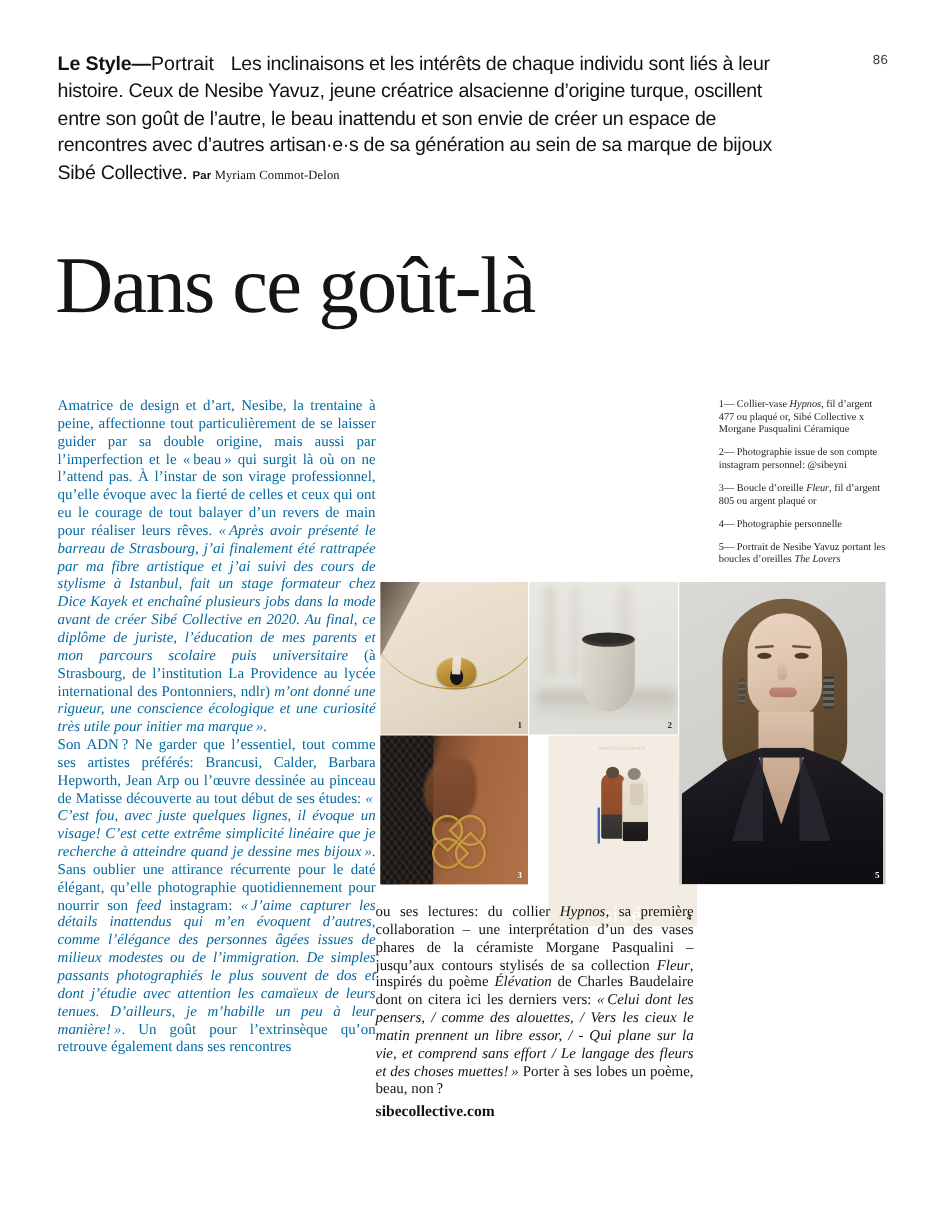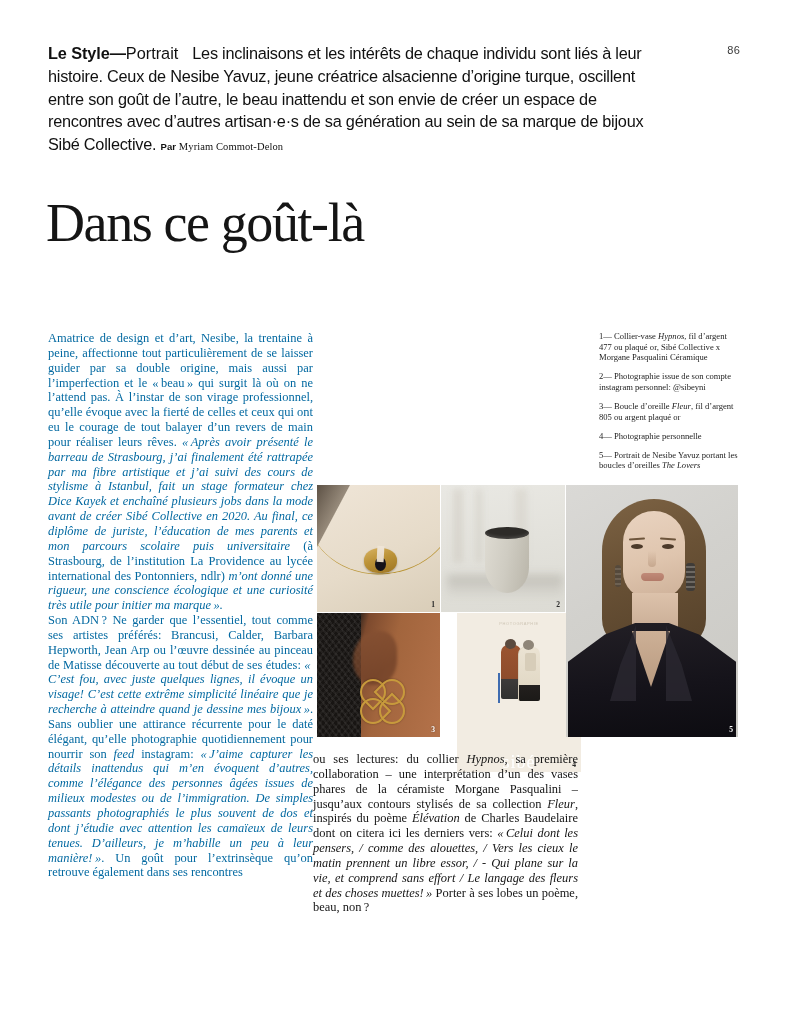--- a/index.html
+++ b/index.html
@@ -59,21 +59,21 @@
     font-weight: bold;
     font-size: 9.5px;
   }
 
   
   .headline {
     position: absolute;
     left: 46px;
     top: 160px;
     font-family: "Liberation Serif", serif;
-    font-size: 54px;
+    font-size: 67px;
     line-height: 1.0;
     letter-spacing: -1.4px;
     color: #151515;
     font-weight: normal;
   }
 
   
   .col-left {
     position: absolute;
     left: 48px;
@@ -495,15 +495,16 @@
       <span class="num">5</span>
     </div>
 
   </div>
 
   <div class="col-right-lower">
     <p><span>ou ses lectures: du collier </span><span class="it">Hypnos</span><span>, sa première collaboration – une interprétation d’un des vases phares de la céramiste Morgane Pasqualini – jusqu’aux contours stylisés de sa collection </span><span class="it">Fleur</span><span>, inspirés du poème </span><span class="it">Élévation</span><span> de Charles Baudelaire dont on citera ici les derniers vers: </span><span class="it">« Celui dont les pensers, / comme des alouettes, / Vers les cieux le matin prennent un libre essor, / - Qui plane sur la vie, et comprend sans effort / Le langage des fleurs et des choses muettes! »</span><span> Porter à ses lobes un poème, beau, non ?</span></p>
   </div>
 
   <div class="social">
+    <div>sibecollective.com</div>
   </div>
 
 </div>
 
 </body></html>

